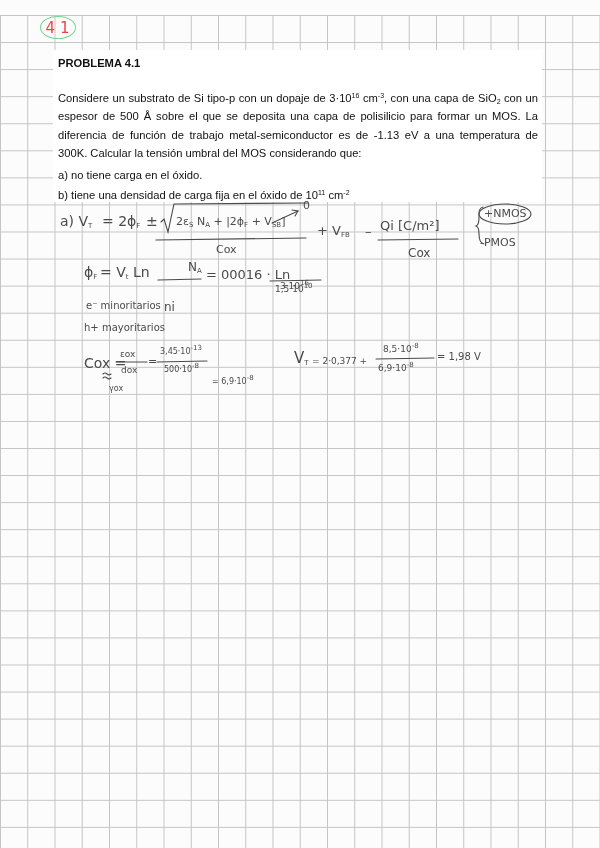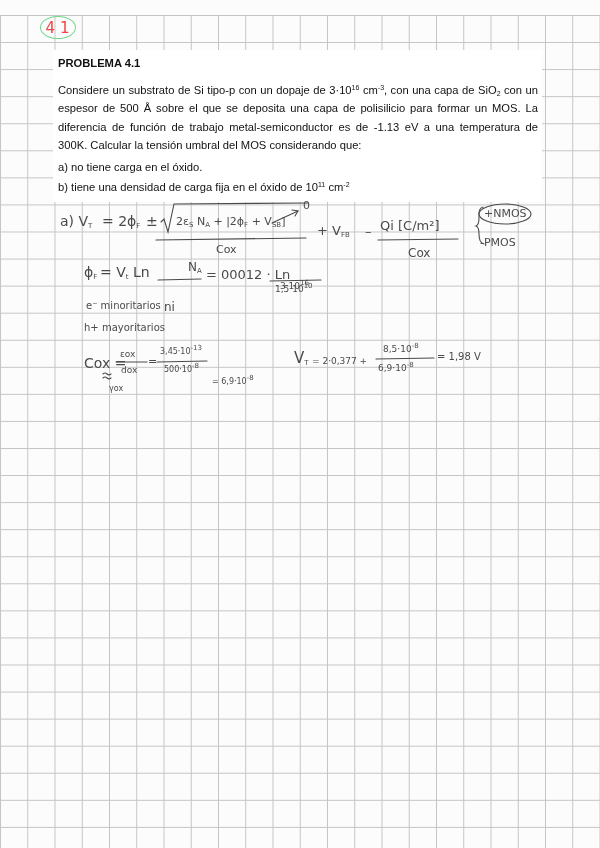--- a/index.html
+++ b/index.html
@@ -21,21 +21,21 @@
     border: 1.5px solid #72d68c; border-radius: 50%;
     color: #ef4444; font-family: "DejaVu Sans", sans-serif; font-size: 15px;
     display: flex; align-items: center; justify-content: center; letter-spacing: 5px;
     box-sizing: border-box; padding-left: 4px;
   }
   .problem-box {
     position: absolute; left: 53px; top: 50px; width: 489px; height: 152px;
     background: #ffffff; box-sizing: border-box; padding: 6px 4px 0 5px;
     font-family: "Liberation Sans", sans-serif; color: #111;
   }
-  .problem-title { font-weight: bold; font-size: 11.2px; margin: 0 0 11px 0; line-height: 14px; }
+  .problem-title { font-weight: bold; font-size: 11.2px; margin: 0 0 19px 0; line-height: 14px; }
   .problem-text { font-size: 11.2px; line-height: 18.3px; text-align: justify; margin: 0; }
   .problem-item { font-size: 11.2px; line-height: 14px; margin: 6px 0 0 0; }
   sup { font-size: 7px; vertical-align: 4px; line-height: 0; }
   sub { font-size: 7px; vertical-align: -2px; line-height: 0; }
   .hw {
     position: absolute; color: #4a4a4a;
     font-family: "DejaVu Sans", sans-serif; font-weight: normal; white-space: nowrap;
   }
   svg.ink { position: absolute; left: 0; top: 0; overflow: visible; }
   svg.ink path, svg.ink line, svg.ink ellipse, svg.ink polyline { stroke: #4a4a4a; fill: none; stroke-width: 1.1; stroke-linecap: round; }
@@ -91,21 +91,21 @@
 <div class="hw" style="left:365px; top:224px; font-size:13px;">–</div>
 <div class="hw" style="left:380px; top:218px; font-size:13px;">Qi [C/m²]</div>
 <div class="hw" style="left:408px; top:246px; font-size:12px;">Cox</div>
 <div class="hw" style="left:484px; top:207px; font-size:11px;">+NMOS</div>
 <div class="hw" style="left:480px; top:236px; font-size:11px;">-PMOS</div>
 
 <div class="hw" style="left:84px; top:264px; font-size:14px;"><span>ϕ</span><sub>F</sub></div>
 <div class="hw" style="left:100px; top:264px; font-size:14px;"><span>= V</span><sub>t</sub><span> Ln</span></div>
 <div class="hw" style="left:164px; top:260px; font-size:12px;margin-left:24px;"><span>N</span><sub>A</sub></div>
 <div class="hw" style="left:164px; top:300px; font-size:12px;">ni</div>
-<div class="hw" style="left:206px; top:267px; font-size:13px;">= 00012 · Ln</div>
+<div class="hw" style="left:206px; top:267px; font-size:13px;">= 00016 · Ln</div>
 <div class="hw" style="left:280px; top:281px; font-size:9px;"><span>3·10</span><sup>16</sup></div>
 <div class="hw" style="left:275px; top:284px; font-size:9px;"><span>1,5 10</span><sup>10</sup></div>
 
 <div class="hw" style="left:86px; top:300px; font-size:10px;">e⁻ minoritarios</div>
 <div class="hw" style="left:84px; top:322px; font-size:10px;">h+ mayoritarios</div>
 
 <div class="hw" style="left:84px; top:355px; font-size:14px;">Cox =</div>
 <div class="hw" style="left:120px; top:349px; font-size:9px;">εox</div>
 <div class="hw" style="left:121px; top:365px; font-size:9px;">dox</div>
 <div class="hw" style="left:148px; top:355px; font-size:11px;">=</div>

